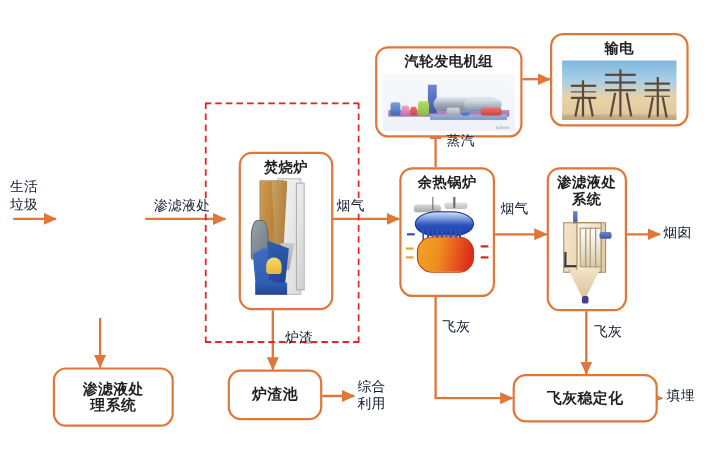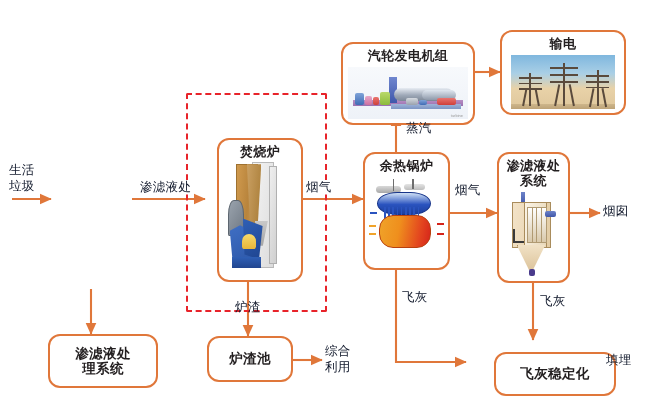--- a/index.html
+++ b/index.html
@@ -360,38 +360,38 @@
         <div class="bag" style="left:56%;"></div>
         <div class="bag" style="left:66%;"></div>
         <div class="nozz"></div>
         <div class="arw"></div>
         <div class="cone"></div>
         <div class="out"></div>
       </div>
     </div>
   </div>
 
-  <div class="node textonly" style="left:466px; top:352px; width:122px; height:44px;margin-left:28px;">
+  <div class="node textonly" style="left:466px; top:340px; width:132px; height:44px;">
     <div class="ttl">飞灰稳定化</div>
   </div>
 
   <div class="lbl" style="left:9px; top:163px; text-align:center; line-height:1.25;">生活
 垃圾</div>
 
   <div class="lbl" style="left:139px; top:180px; background:#ffffff; padding:0 1px;">渗滤液处</div>
 
   <div class="lbl" style="left:305px; top:180px; background:#ffffff; padding:0 1px;">烟气</div>
 
   <div class="lbl" style="left:406px; top:121px;">蒸汽</div>
 
   <div class="lbl" style="left:455px; top:183px;">烟气</div>
 
   <div class="lbl" style="left:603px; top:204px;">烟囱</div>
 
-  <div class="lbl" style="left:235px; top:300px; z-index:6;">炉渣</div>
+  <div class="lbl" style="left:259px; top:300px; z-index:6;">炉渣</div>
 
   <div class="lbl" style="left:325px; top:344px; line-height:1.25;">综合
 利用</div>
 
   <div class="lbl" style="left:402px; top:290px;">飞灰</div>
 
   <div class="lbl" style="left:540px; top:294px;">飞灰</div>
 
   <div class="lbl" style="left:606px; top:353px;">填埋</div>
 

